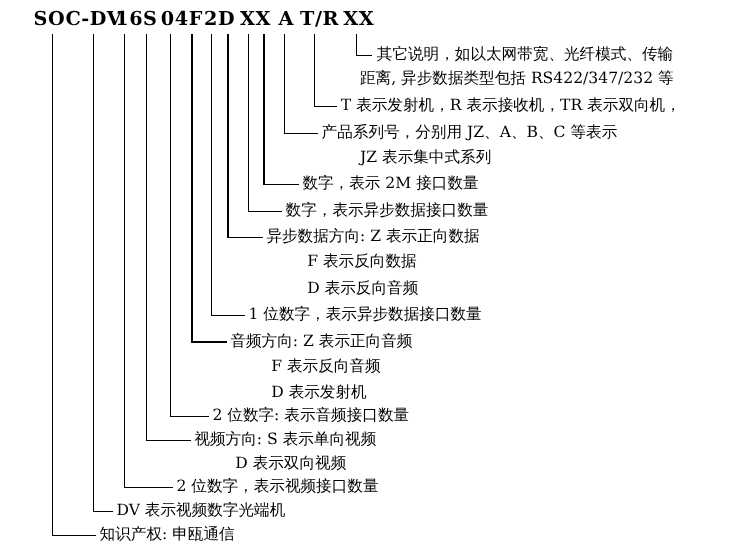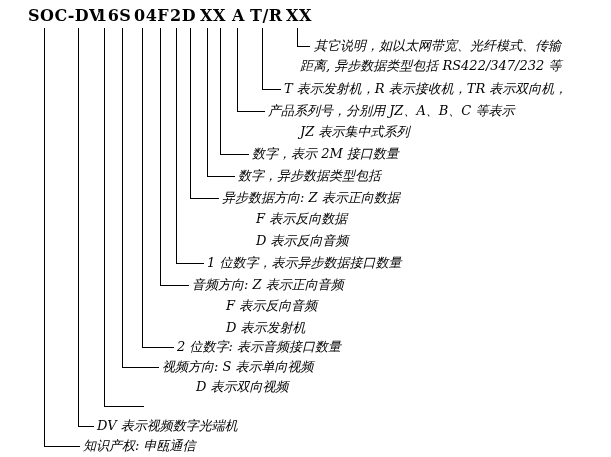--- a/index.html
+++ b/index.html
@@ -19,21 +19,20 @@
     font-weight: bold;
     font-size: 16px;
     letter-spacing: 0.5px;
     white-space: pre;
   }
   .note {
     position: absolute;
     font-size: 13px;
     line-height: 16px;
     white-space: pre;
-    font-style: italic;
   }
   svg.leads {
     position: absolute;
     left: 0;
     top: 0;
   }
   svg.leads polyline {
     fill: none;
     stroke: #000;
     stroke-width: 1;
@@ -69,27 +68,28 @@
     <polyline points="78,28 78,426 94,426"></polyline>
     <polyline points="44,28 44,446 80,446"></polyline>
   </svg>
 
   <div class="note" style="left:314px; top:38px">其它说明，如以太网带宽、光纤模式、传输</div>
   <div class="note" style="left:300px; top:58px">距离, 异步数据类型包括 RS422/347/232 等</div>
   <div class="note" style="left:268px; top:103px">产品系列号，分别用 JZ、A、B、C 等表示</div>
   <div class="note" style="left:284px; top:81px">T 表示发射机，R 表示接收机，TR 表示双向机，</div>
   <div class="note" style="left:300px; top:124px">JZ 表示集中式系列</div>
   <div class="note" style="left:252px; top:146px">数字，表示 2M 接口数量</div>
-  <div class="note" style="left:238px; top:168px">数字，异步数据类型包括</div>
+  <div class="note" style="left:238px; top:168px">数字，表示异步数据接口数量</div>
   <div class="note" style="left:256px; top:211px">F 表示反向数据</div>
   <div class="note" style="left:222px; top:190px">异步数据方向: Z 表示正向数据</div>
   <div class="note" style="left:256px; top:233px">D 表示反向音频</div>
   <div class="note" style="left:207px; top:255px">1 位数字，表示异步数据接口数量</div>
   <div class="note" style="left:192px; top:277px">音频方向: Z 表示正向音频</div>
   <div class="note" style="left:226px; top:298px">F 表示反向音频</div>
   <div class="note" style="left:226px; top:320px">D 表示发射机</div>
   <div class="note" style="left:177px; top:339px">2 位数字: 表示音频接口数量</div>
   <div class="note" style="left:162px; top:359px">视频方向: S 表示单向视频</div>
   <div class="note" style="left:196px; top:379px">D 表示双向视频</div>
+  <div class="note" style="left:147px; top:398px">2 位数字，表示视频接口数量</div>
   <div class="note" style="left:83px;  top:438px">知识产权: 申瓯通信</div>
   <div class="note" style="left:97px;  top:418px">DV 表示视频数字光端机</div>
 
 </div>
 
 </body></html>

